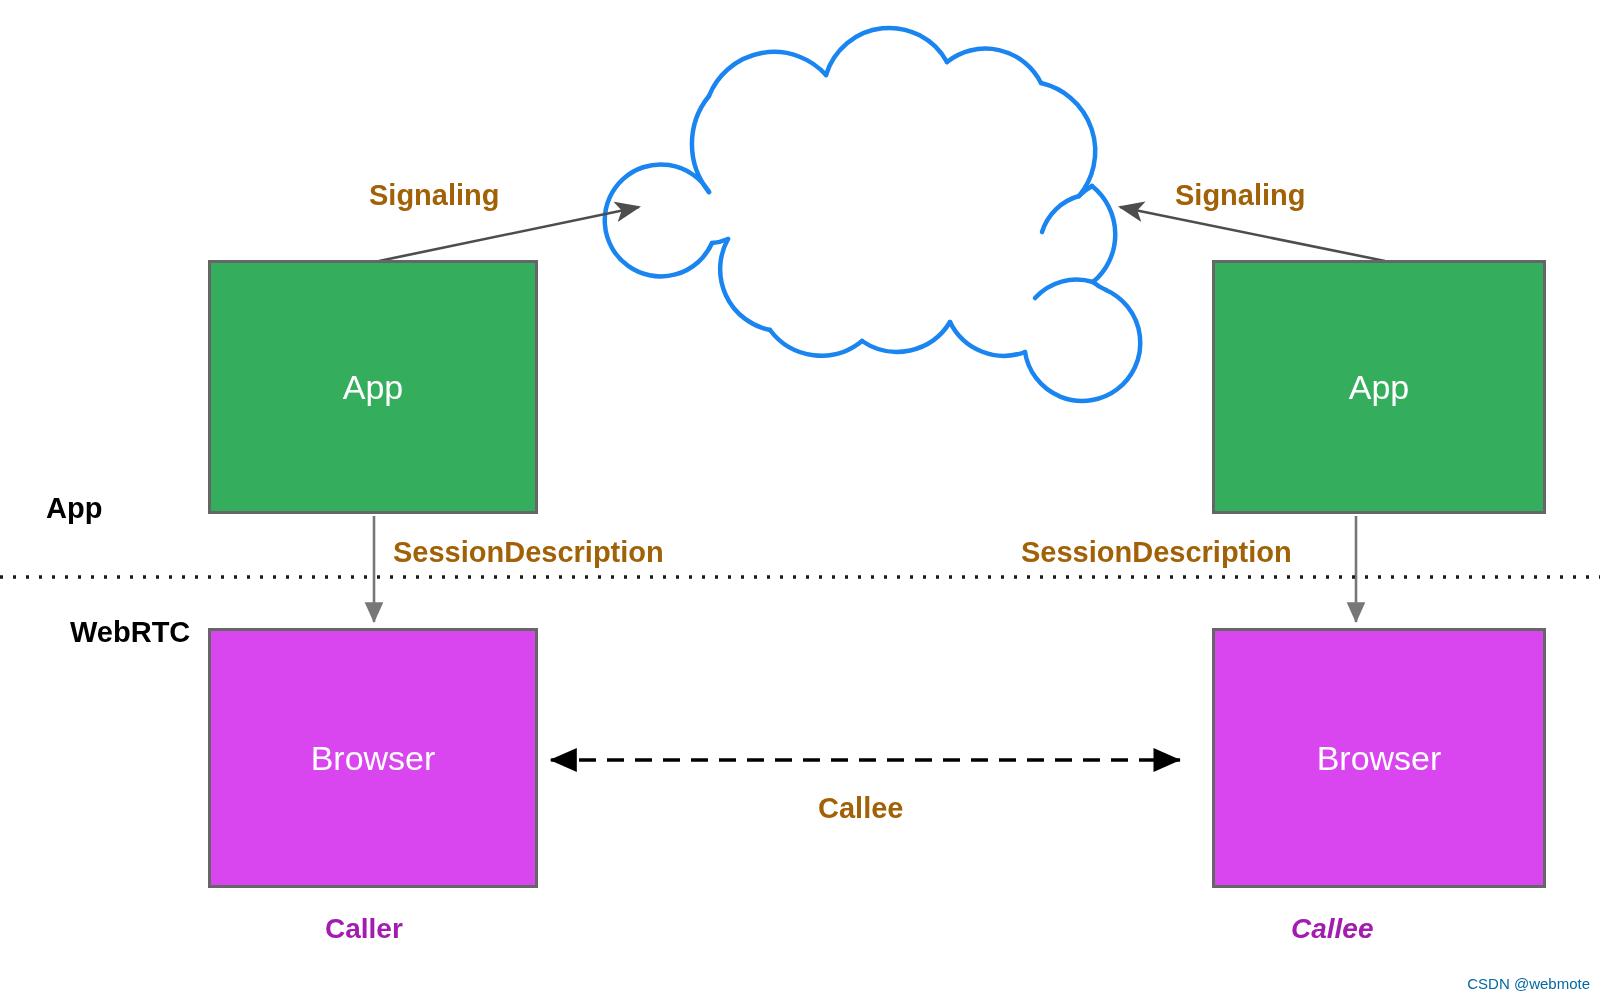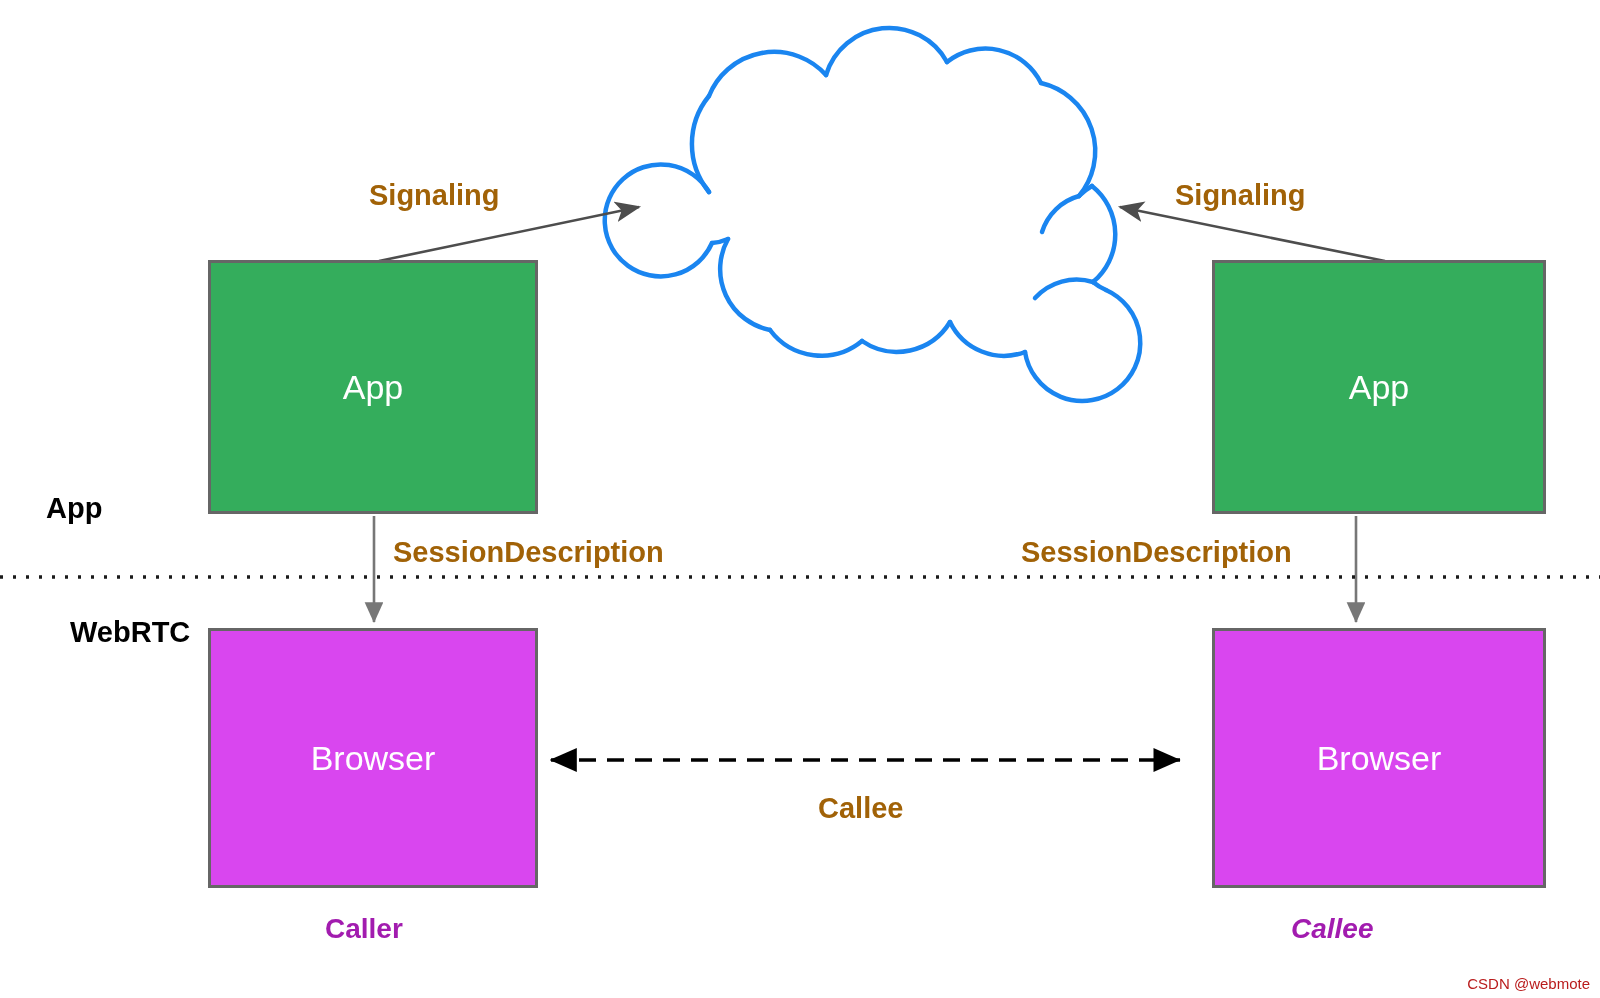--- a/index.html
+++ b/index.html
@@ -87,21 +87,21 @@
   #label-caller           { left: 325px;  top: 900px; }
   #label-callee           { left: 1291px; top: 900px; font-style: italic; }
 
   
   #watermark {
     position: absolute;
     right: 10px;
     bottom: 6px;
     font-family: "Liberation Sans", sans-serif;
     font-size: 15px;
-    color: #b91c1c;
+    color: #0369a1;
     white-space: nowrap;
   }
 </style>
 </head>
 <body>
 
 <div id="canvas">
 
   <svg id="svg-layer" viewBox="0 0 1600 998">
     <defs>

